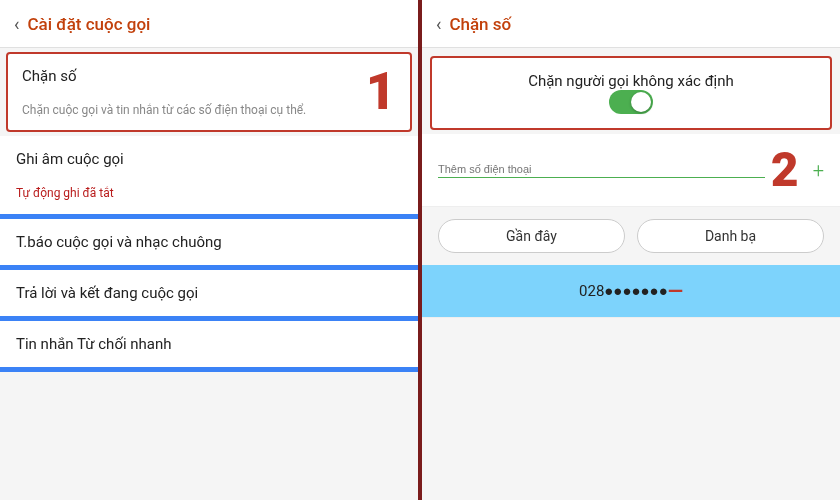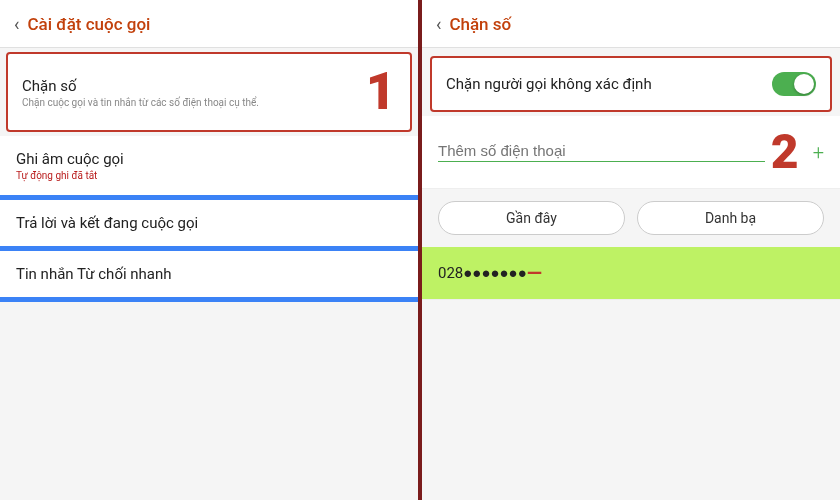--- a/index.html
+++ b/index.html
@@ -67,23 +67,23 @@
       padding: 12px 14px;
     }
 
     .menu-item-title {
       font-size: 15px;
       color: #222;
       font-weight: 400;
     }
 
     .menu-item-subtitle {
-      font-size: 10px;
+      font-size: 12px;
       color: #888;
-      margin-top: 2px;
+      margin-top: 18px;
     }
 
     .menu-item-subtitle.green {
       color: #b91c1c;
     }
 
     .menu-item-row {
       display: flex;
       align-items: center;
       justify-content: space-between;
@@ -147,20 +147,21 @@
     .section-highlighted {
       border: 2px solid #c0392b;
       margin: 8px 8px 4px 8px;
       border-radius: 4px;
       background: #fff;
       padding: 14px 14px;
       display: flex;
       align-items: center;
       justify-content: space-between;
       position: relative;
+      flex-direction: column;
     }
 
     .section-text {
       font-size: 15px;
       color: #222;
     }
 
     .add-phone-input {
       flex: 1;
       border: none;
@@ -194,22 +195,22 @@
       text-align: center;
       font-size: 14px;
       color: #333;
       background: #fff;
       cursor: pointer;
     }
 
     .phone-number-row {
       display: flex;
       align-items: center;
-      justify-content: flex-start;
-      background: #bef264;
+      justify-content: center;
+      background: #7dd3fc;
       padding: 14px 16px;
       border-bottom: 1px solid #eee;
     }
 
     .phone-number-text {
       font-size: 15px;
       color: #222;
     }
 
     .minus-icon {
@@ -237,20 +238,23 @@
         </div>
         <div style="font-size:52px;font-weight:900;color:#c0392b;line-height:1;margin-left:8px;">1</div>
       </div>
     </div>
 
     <div class="menu-item">
       <div class="menu-item-title">Ghi âm cuộc gọi</div>
       <div class="menu-item-subtitle green">Tự động ghi đã tắt</div>
     </div>
 
+    <div class="menu-item">
+      <div class="menu-item-title">T.báo cuộc gọi và nhạc chuông</div>
+    </div>
 
     <div class="menu-item">
       <div class="menu-item-title">Trả lời và kết đang cuộc gọi</div>
     </div>
 
     <div class="menu-item">
       <div class="menu-item-title">Tin nhắn Từ chối nhanh</div>
     </div>
 
 
@@ -266,21 +270,21 @@
   <div class="content">
 
     <div class="section-highlighted">
       <span class="section-text">Chặn người gọi không xác định</span>
       <div class="toggle on">
         <div class="toggle-thumb"></div>
       </div>
     </div>
 
     <div style="background:#fff; margin:4px 0 0 0; display:flex; align-items:center; padding:12px 16px; border-bottom:1px solid #eee; position:relative;">
-      <input class="add-phone-input" type="text" style="flex: 1 1 0%; border-top: none; border-right: none; border-left: none; border-image: initial; outline: none; font-size: 15px; color: rgb(170, 170, 170); background: transparent; border-bottom: 1px solid rgb(76, 175, 80); padding-bottom: 2px;" placeholder="Thêm số điện thoại">
+      <input class="add-phone-input" type="text" style="flex: 1 1 0%; border-top: none; border-right: none; border-left: none; border-image: initial; outline: none; font-size: 11px; color: rgb(170, 170, 170); background: transparent; border-bottom: 1px solid rgb(76, 175, 80); padding-bottom: 2px;" placeholder="Thêm số điện thoại">
       <span style="font-size:48px;font-weight:900;color:#c0392b;line-height:1;margin:0 6px;">2</span>
       <span class="add-plus">+</span>
     </div>
 
     <div class="button-row">
       <div class="btn-outline">Gần đây</div>
       <div class="btn-outline">Danh bạ</div>
     </div>
 
     <div class="phone-number-row">

